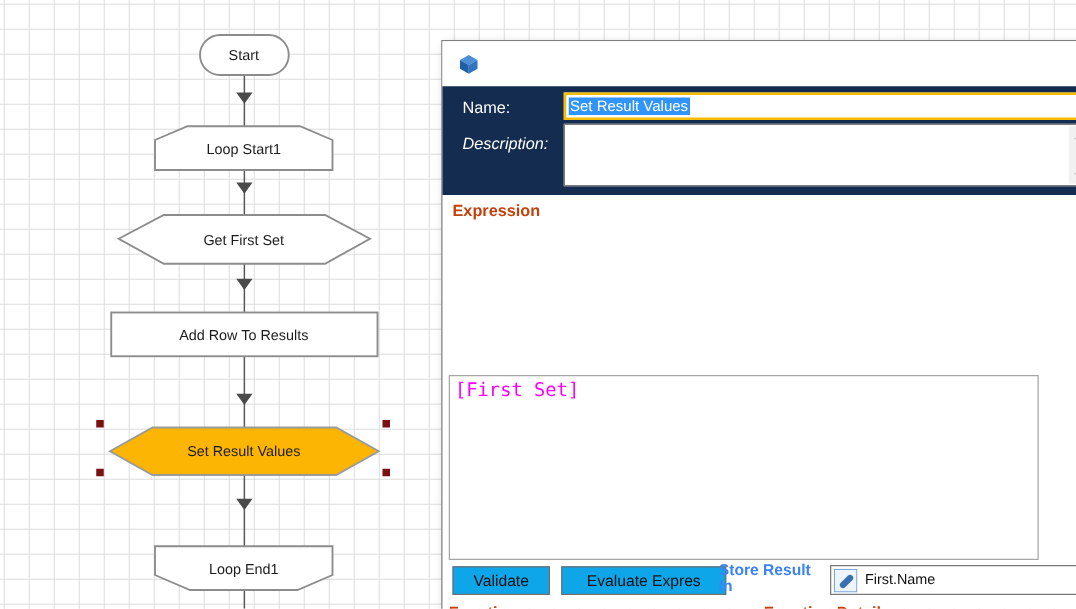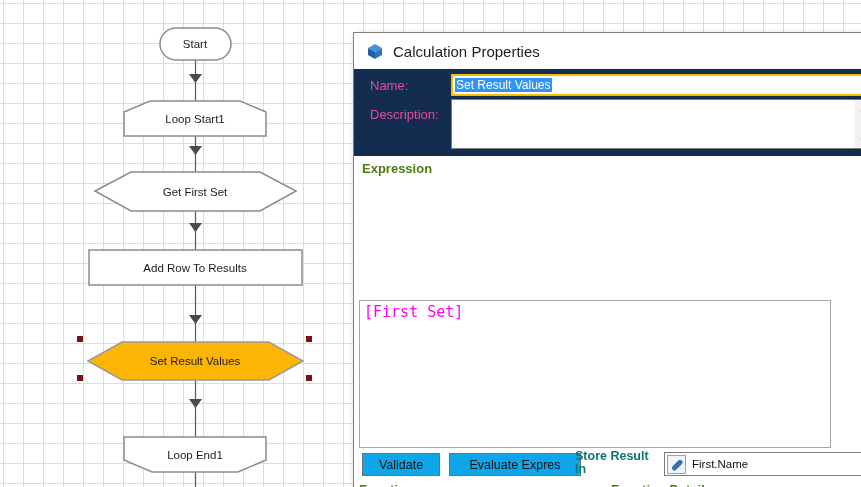--- a/index.html
+++ b/index.html
@@ -16,51 +16,51 @@
   svg text{font-family:"Liberation Sans",sans-serif;font-size:11.5px;fill:#1c1c1c;}
   
   .dialog{
     position:absolute;left:353px;top:32px;width:520px;height:470px;
     background:#fff;border:1px solid #7f7f7f;box-shadow:3px 3px 8px rgba(0,0,0,.25);
     box-sizing:border-box;
   }
   .titlebar{height:36px;background:#fff;display:flex;align-items:center;padding-left:12px;}
   .titlebar .title{font-size:15px;color:#1b1b1b;margin-left:9px;}
   .hdr{position:relative;height:87px;background:#142C4F;}
-  .hdr .lbl{position:absolute;left:16px;color:#ec4899;font-size:13px;}
+  .hdr .lbl{position:absolute;left:16px;color:#ffffff;font-size:13px;}
   .name-input{
     position:absolute;left:97px;top:5px;right:0;height:18px;
     background:#fff;border:2px solid #F5BC00;display:flex;align-items:center;
     padding-left:2px;font-size:12px;overflow:hidden;
   }
   .name-input .sel{background:#3094FA;color:#fff;padding:0 1px;white-space:nowrap;}
   .desc-box{
     position:absolute;left:97px;top:30px;right:2px;height:50px;
     background:#fff;border:1px solid #7a7a7a;box-sizing:border-box;
   }
   .desc-scroll{
     position:absolute;top:1px;bottom:1px;right:1px;width:13px;background:#F1F1F1;
     display:flex;flex-direction:column;justify-content:space-between;align-items:center;
     padding:6px 0;box-sizing:border-box;color:#b8b8b8;font-size:9px;line-height:6px;
   }
   .desc-scroll span{transform:rotate(45deg);}
   .content{position:relative;}
-  .sec-label{position:absolute;font-size:13px;font-weight:bold;color:#4d7c0f;white-space:nowrap;}
+  .sec-label{position:absolute;font-size:13px;font-weight:bold;color:#c2410c;white-space:nowrap;}
   .expr-box{
     position:absolute;left:5px;top:144px;width:472px;height:148px;
     background:#fff;border:1px solid #a6a6a6;box-sizing:border-box;
     font-family:"DejaVu Sans Mono",monospace;font-size:15px;color:#FF00FF;
     padding:2px 4px;overflow:hidden;
   }
   .btn{
     position:absolute;top:297px;height:23px;background:#0ea5e9;border:1px solid #707070;
     font-size:12.5px;color:#111;display:flex;align-items:center;justify-content:center;
     white-space:nowrap;overflow:hidden;box-sizing:border-box;padding:0 9px;
   }
-  .store-lbl{position:absolute;left:221px;top:294px;width:84px;font-size:12.5px;font-weight:bold;line-height:13px;color:#0f766e;}
+  .store-lbl{position:absolute;left:221px;top:294px;width:84px;font-size:12.5px;font-weight:bold;line-height:13px;color:#3b82f6;}
   .result-input{
     position:absolute;left:310px;top:296px;right:0;height:24px;
     background:#fff;border:1px solid #7a7a7a;display:flex;align-items:center;
     font-size:11.5px;color:#111;box-sizing:border-box;padding-left:2px;overflow:hidden;
   }
   .result-icon{width:19px;height:19px;margin-right:6px;flex:0 0 auto;}
 </style>
 </head>
 <body>
 
@@ -100,29 +100,28 @@
   </svg>
 
   <div class="dialog">
 
     <div class="titlebar">
       <svg class="app-icon" width="18" height="17" viewBox="0 0 18 17">
         <polygon points="2,5 9,1 16,5 9,9" fill="#4D8FD6"></polygon>
         <polygon points="2,5 9,9 9,16 2,12" fill="#1E5FA8"></polygon>
         <polygon points="16,5 9,9 9,16 16,12" fill="#2E74C0"></polygon>
       </svg>
-      <span class="title">Calculation Properties</span>
     </div>
 
     <div class="hdr">
       <span class="lbl" style="top:9px;">Name:</span>
       <div class="name-input">
         <span class="sel">Set Result Values</span>
       </div>
-      <span class="lbl" style="top:38px;">Description:</span>
+      <span class="lbl" style="top:38px;font-style:italic;">Description:</span>
       <div class="desc-box">
         <div class="desc-scroll">
           <span>›</span>
           <span>›</span>
         </div>
       </div>
     </div>
 
     <div class="content">
       <span class="sec-label" style="left:8px;top:5px;">Expression</span>

